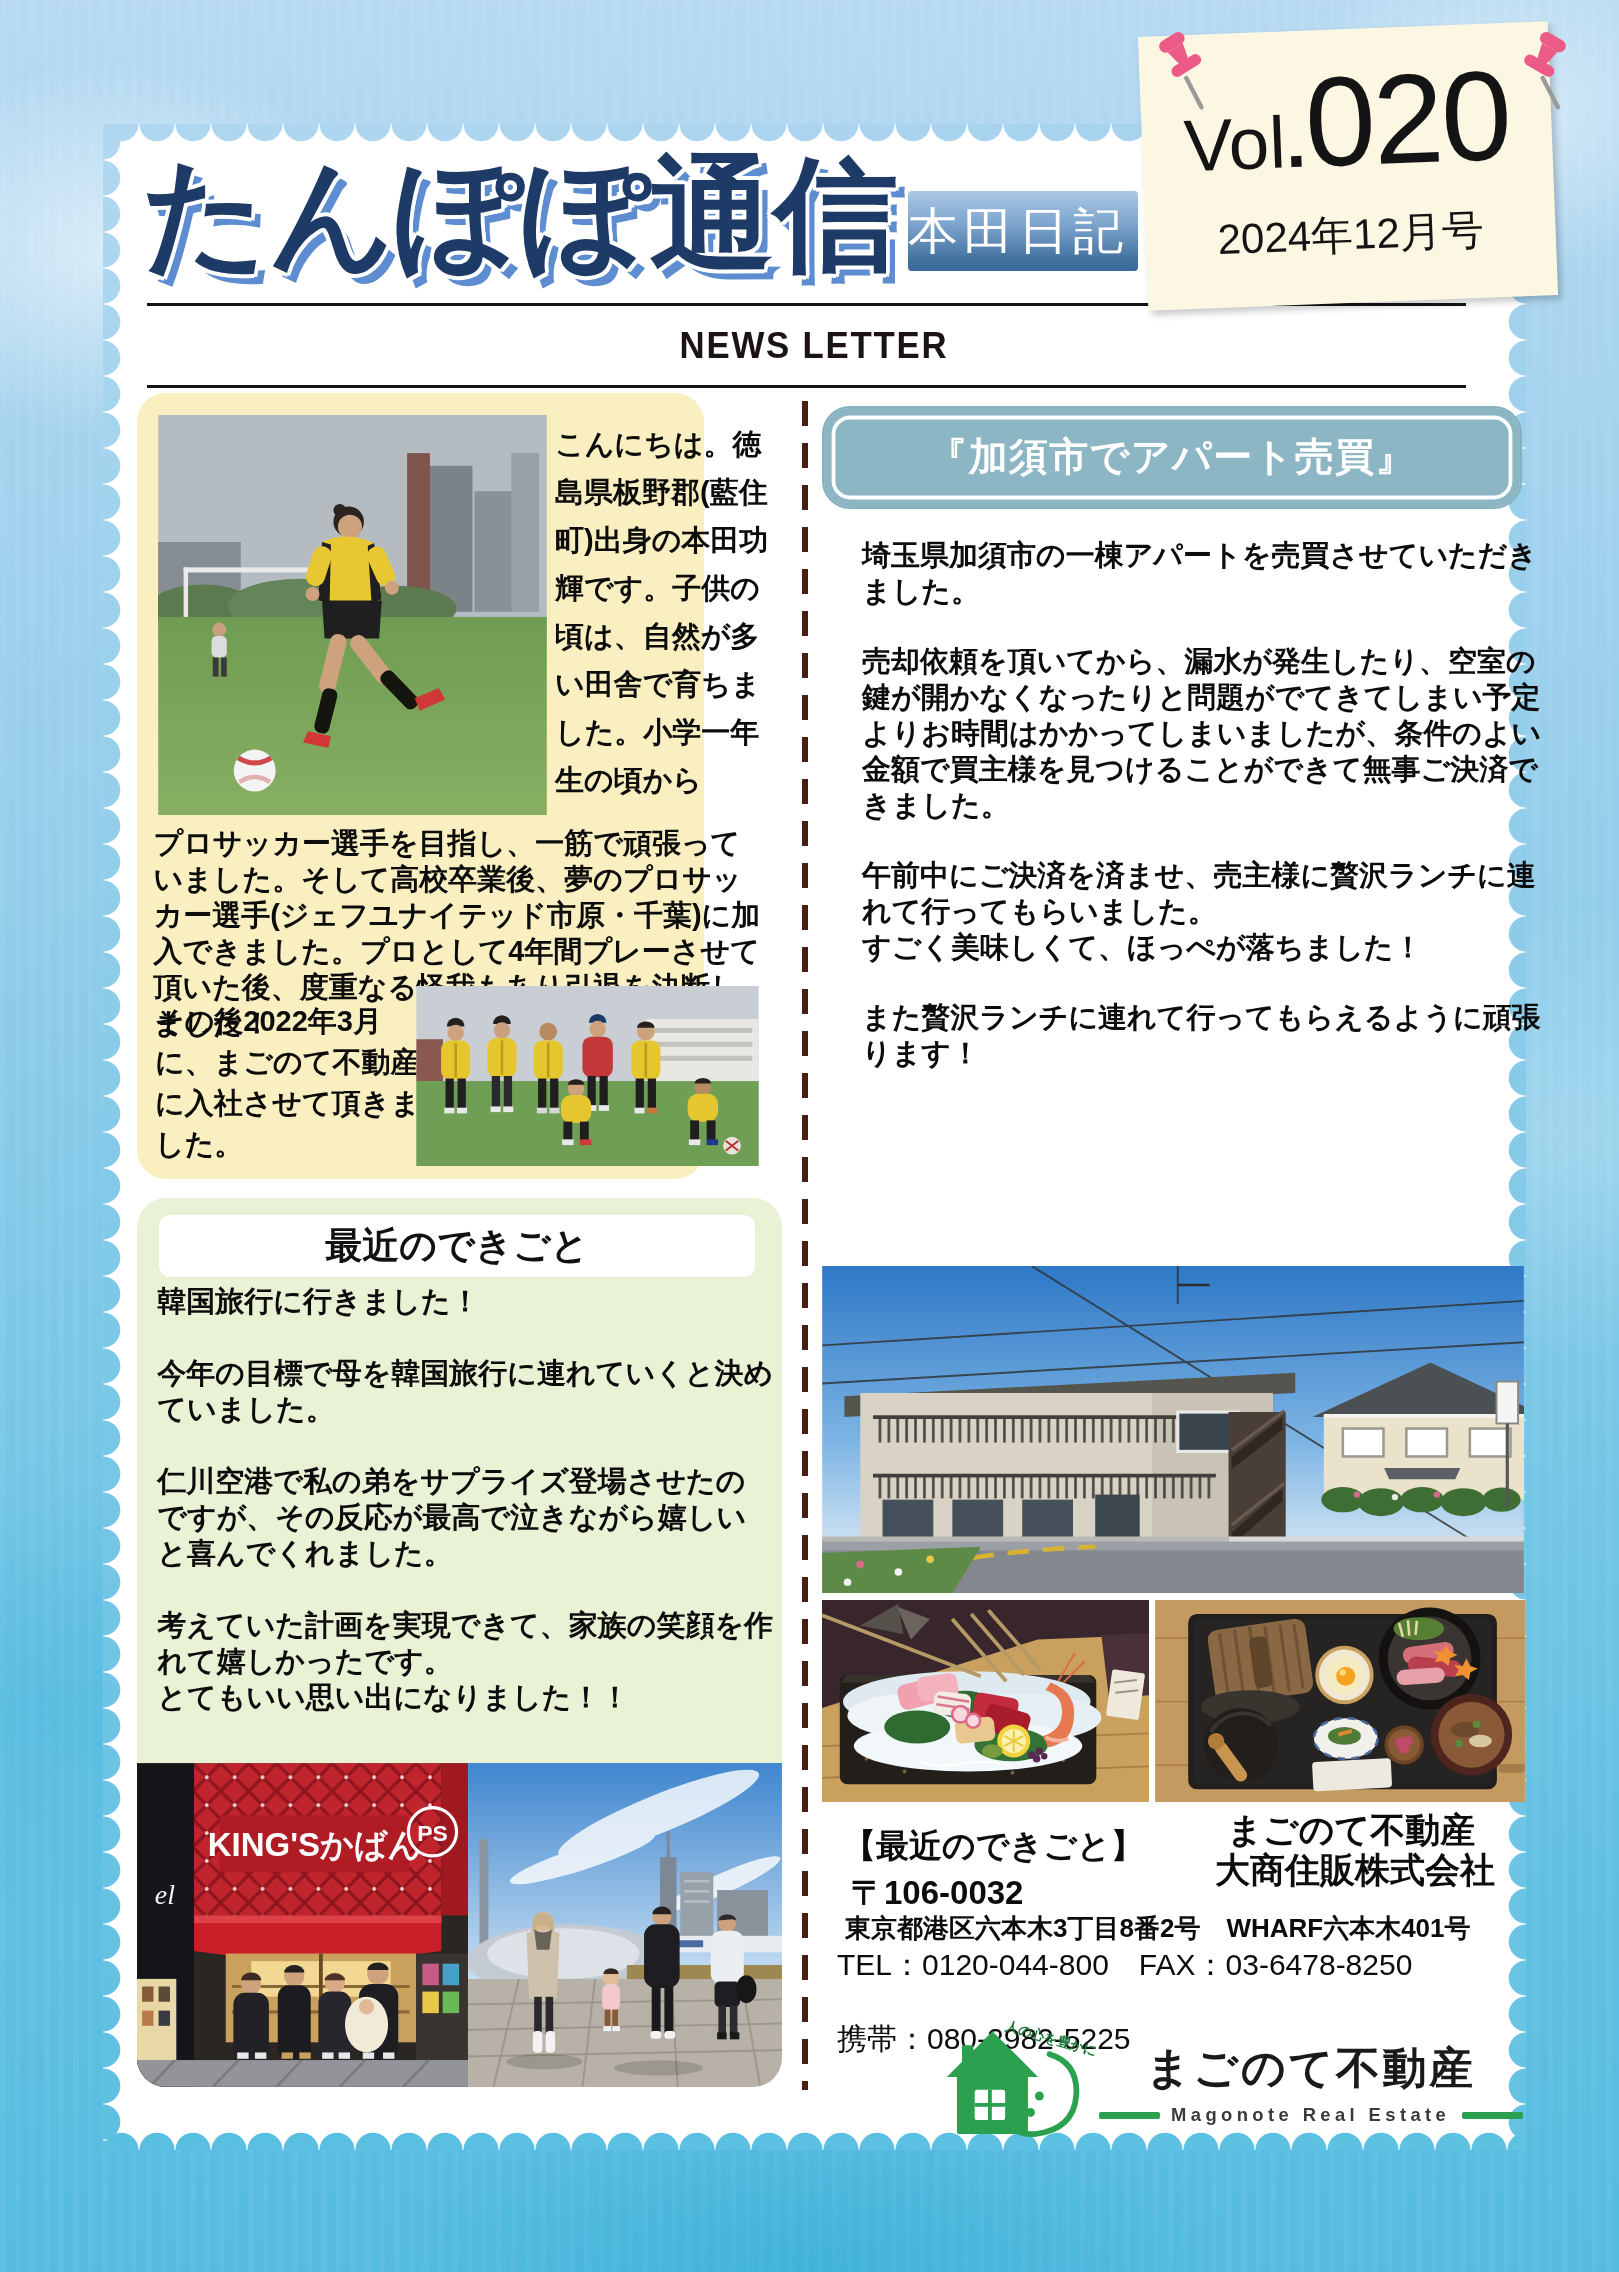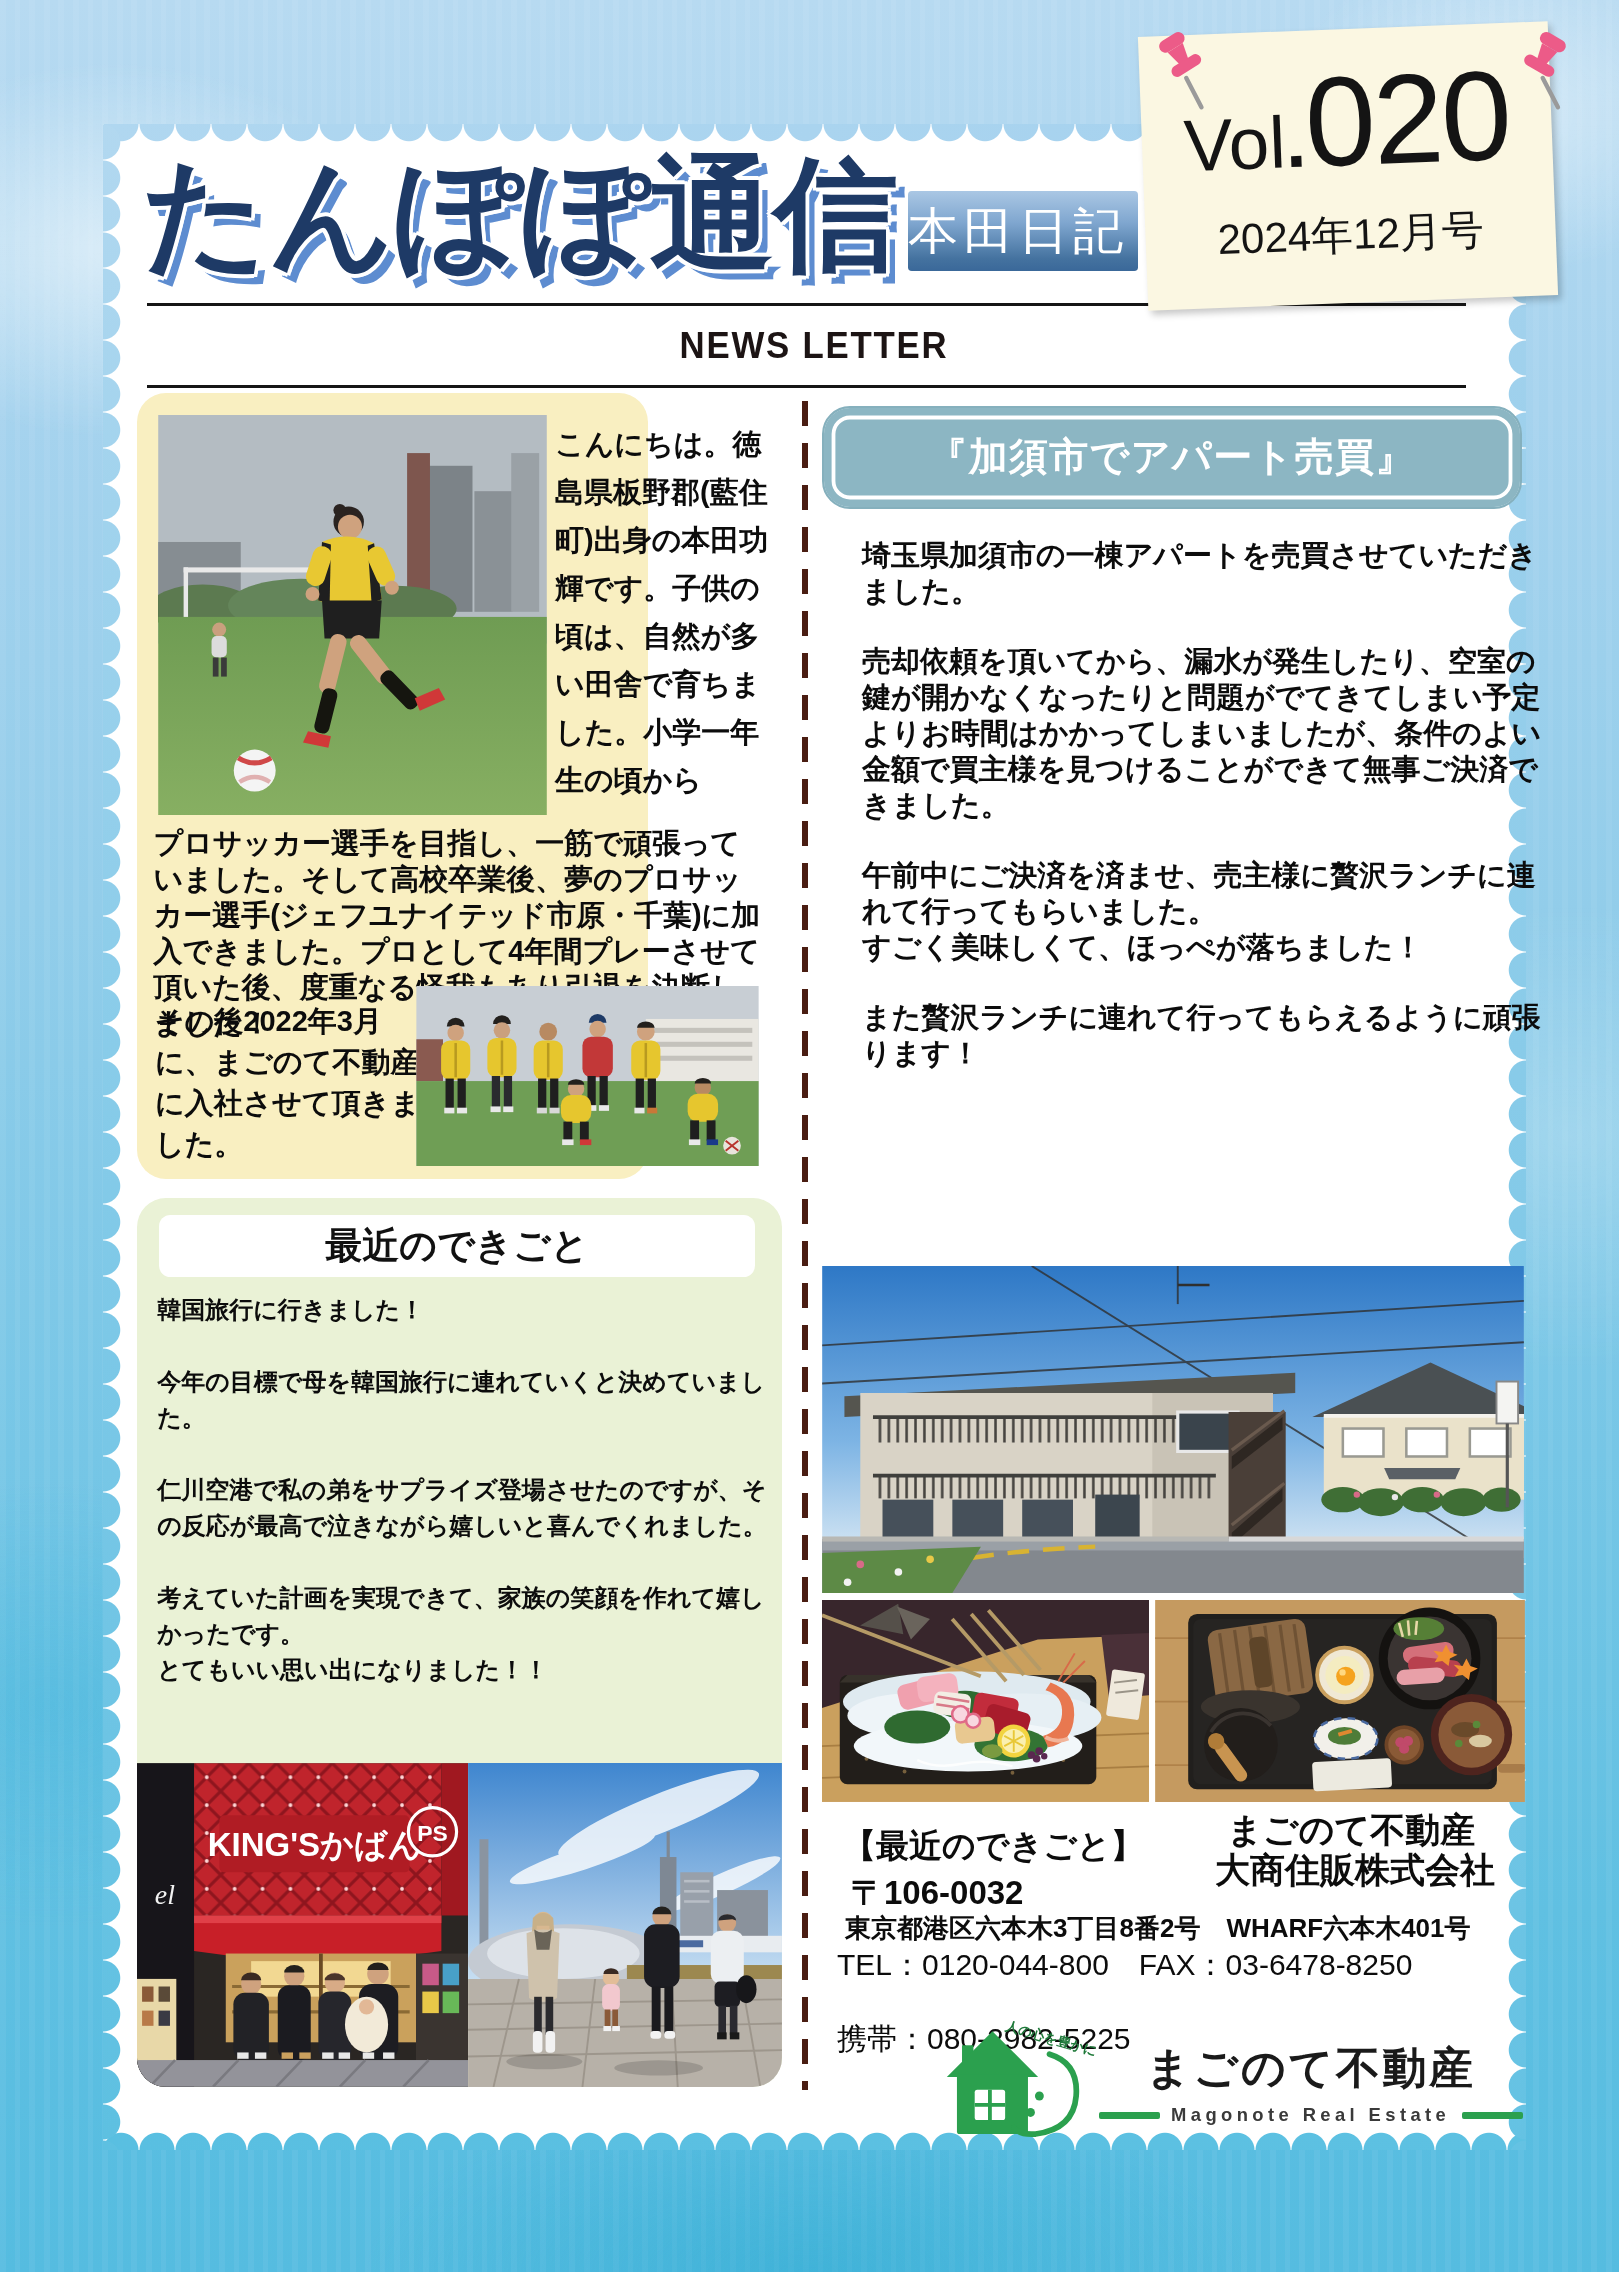--- a/index.html
+++ b/index.html
@@ -40,31 +40,31 @@
   .badge{left:805px;top:67px;width:230px;height:80px;border-radius:3.8px;
     background:linear-gradient(180deg,#aac7e4 0%,#7fa6cf 40%,#44729f 85%,#3a6899 100%);
     color:#fff;font-size:50px;font-weight:500;letter-spacing:5.1px;text-align:left;line-height:80px;}
   .rule{background:#151515;height:3.2px;}
   .subtitle{left:0;top:201px;width:1423px;text-align:center;font-size:37px;font-weight:700;letter-spacing:1.9px;color:#1c1414;}
   .subtitle span{display:inline-block;transform:scaleX(.94);}
 
   .col-divider{left:699px;top:277px;width:5.7px;height:1689px;
     background:repeating-linear-gradient(180deg,#4a1d12 0 25.4px,transparent 25.4px 42px);}
 
-  .profile-box{left:34px;top:269px;width:511px;height:786px;background:#f9efc1;border-radius:29px;}
+  .profile-box{left:34px;top:269px;width:567px;height:786px;background:#f9efc1;border-radius:29px;}
   .photo{display:block;}
   .jp{font-weight:600;white-space:pre-line;}
   .intro-text{left:418px;top:27px;width:216px;font-size:29px;line-height:48px;}
   .career-text{left:16.5px;top:432px;width:611px;font-size:29px;line-height:36px;}
   .joining-text{left:18px;top:608px;width:273px;font-size:29px;line-height:41px;}
 
   .recent-box{left:34px;top:1074px;width:645px;height:889px;background:#eaf2d6;border-radius:29px;overflow:hidden;}
   .recent-pill{left:22px;top:16.5px;width:596px;height:62px;background:#fff;border-radius:11.4px;
     text-align:center;line-height:62px;font-size:37px;font-weight:700;color:#111;}
-  .recent-text{left:20.3px;top:94px;width:617px;font-size:24px;line-height:36px;}
+  .recent-text{left:20.3px;top:85px;width:617px;font-size:29px;line-height:36px;}
   .recent-text p{margin:0 0 36px 0;white-space:pre-line;}
 
   .article-header{left:719px;top:282px;width:700px;height:103px;background:#8cb6c3;border-radius:28px;
     border:2.5px solid #85b0bd;box-sizing:border-box;
     box-shadow:inset 0 0 0 7.6px #8cb6c3, inset 0 0 0 11.4px #ffffff;
     color:#fff;text-align:center;line-height:98px;font-size:39px;font-weight:700;letter-spacing:1.3px;}
   .article-text{left:723px;top:413px;width:700px;font-size:29px;line-height:36px;margin-left:36px;}
   .article-text p{margin:0 0 34px 0;white-space:pre-line;font-weight:600;}
 
   .contact-label{left:740px;top:1700px;font-size:33px;font-weight:700;}

